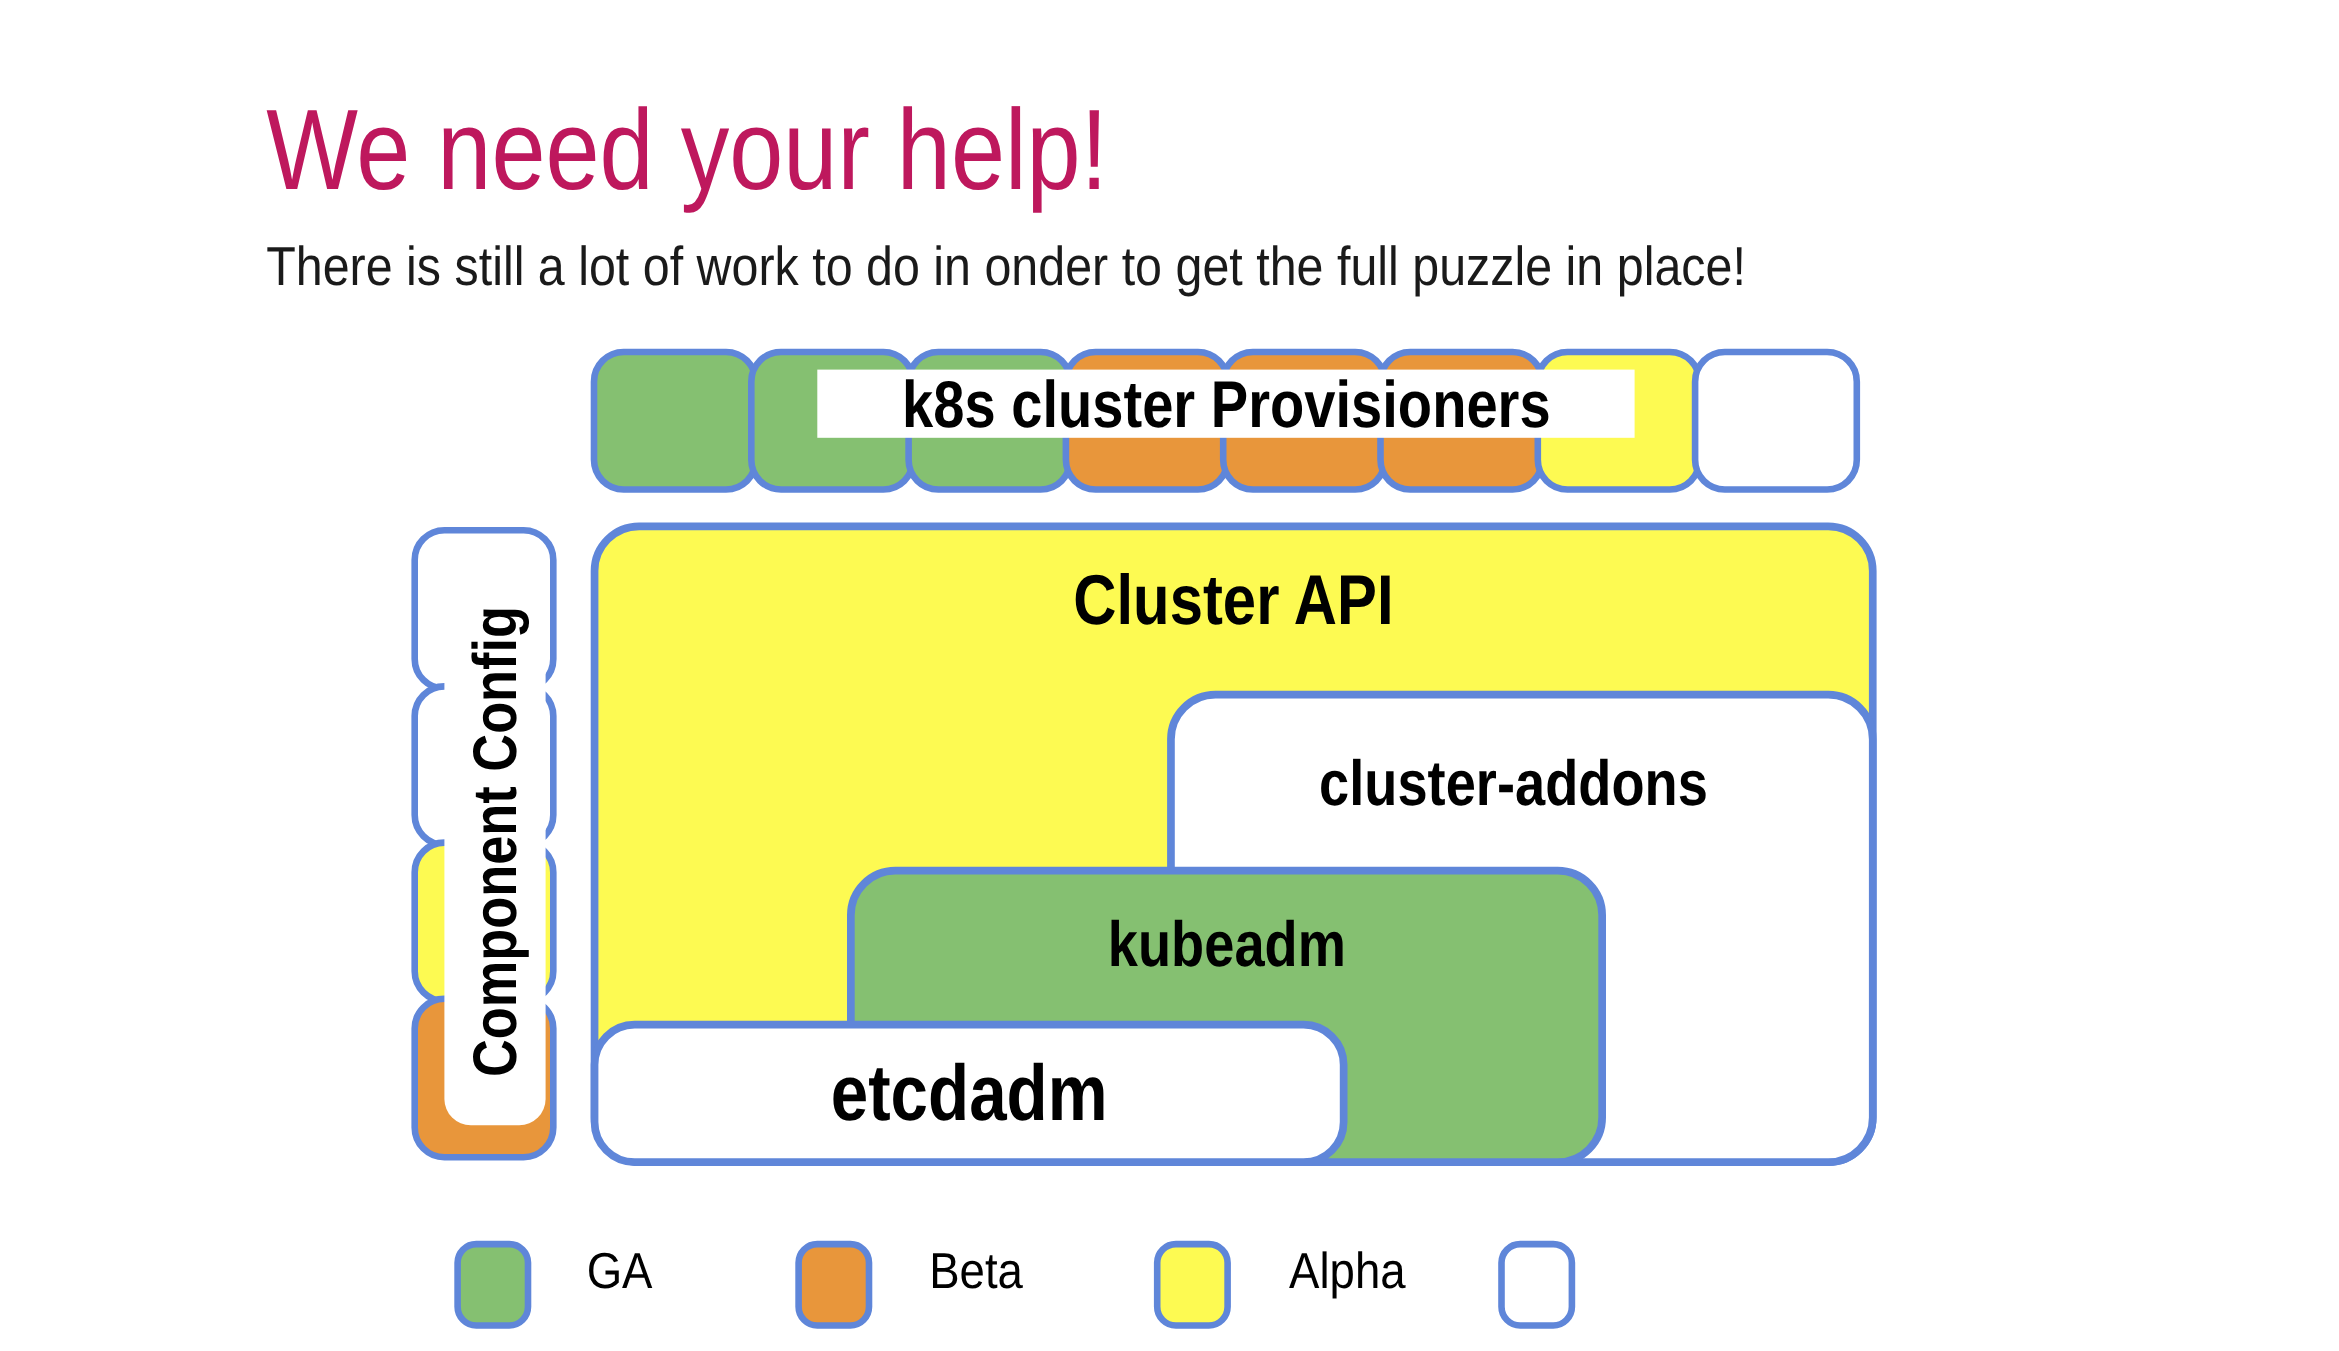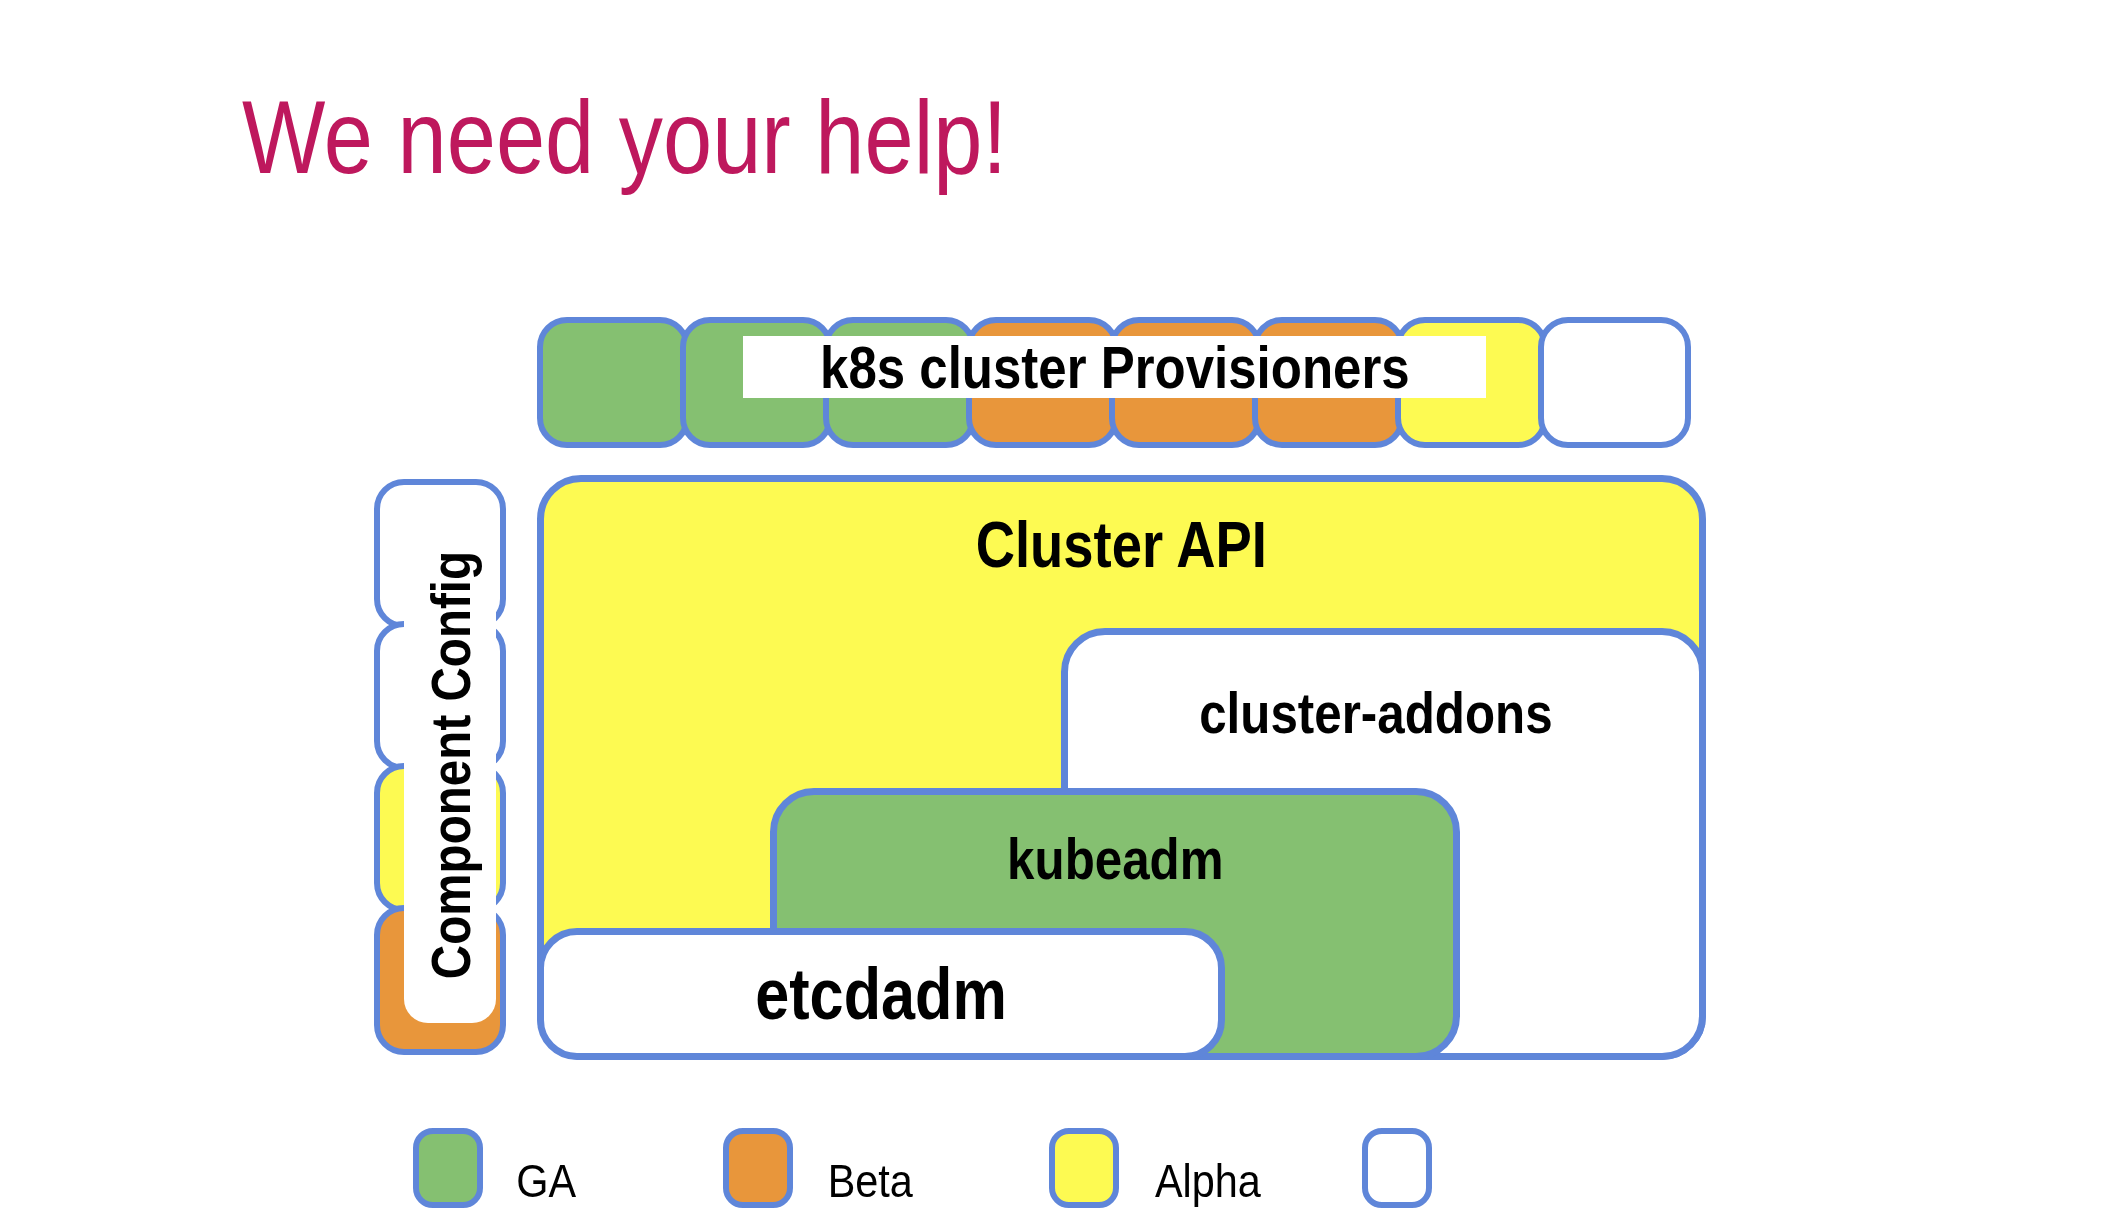--- a/index.html
+++ b/index.html
@@ -125,37 +125,38 @@
     text-decoration-style: wavy;
     text-decoration-color: var(--c-squiggle_red);
     text-decoration-thickness: 2px;
     text-underline-offset: 14px;
     text-decoration-skip-ink: none;
   }
 
   
   .legend-item {
     position: absolute; top: 1128px;
-    display: flex; align-items: flex-end; gap: 30px;
+    display: flex; align-items: flex-start; gap: 47px;
   }
   .legend-swatch {
     box-sizing: border-box;
     width: 70px; height: 80px;
     border: 6px solid var(--c-border_blue);
     border-radius: 20px;
     flex: 0 0 auto;
   }
   .legend-label { font-size: 46px; font-weight: 400; }
 </style>
 </head>
 <body>
 
 <div id="slide">
 
   <h1 class="abs" id="title"><span class="cond-left">We need your help!</span></h1>
+  <p class="abs" id="subtitle"><span class="cond-left" style="transform:scaleX(0.88)">There is still a lot of work to do in onder to get the full puzzle in place!</span></p>
 
   <div class="abs" id="prov-row">
       <div class="tile" style="background: var(--c-green);"></div>
       <div class="tile" style="background: var(--c-green);"></div>
       <div class="tile" style="background: var(--c-green);"></div>
       <div class="tile" style="background: var(--c-orange);"></div>
       <div class="tile" style="background: var(--c-orange);"></div>
       <div class="tile" style="background: var(--c-orange);"></div>
       <div class="tile" style="background: var(--c-yellow);"></div>
       <div class="tile" style="background: var(--c-white);"></div>

